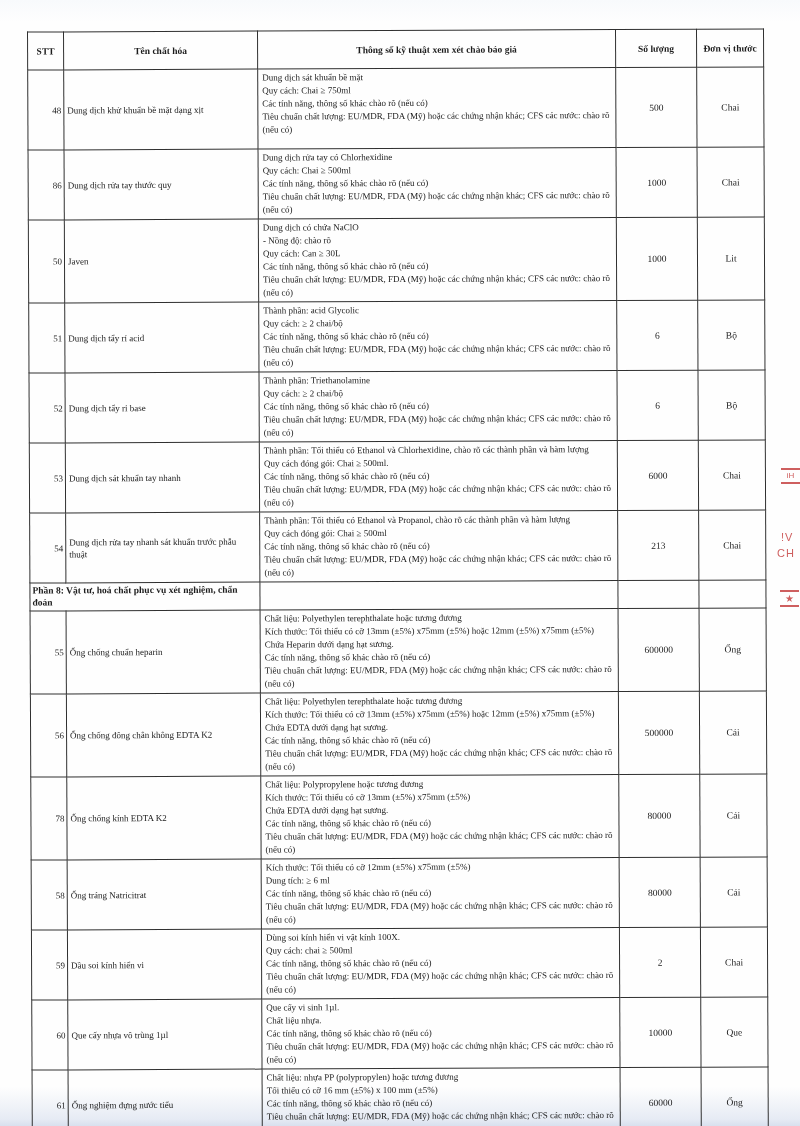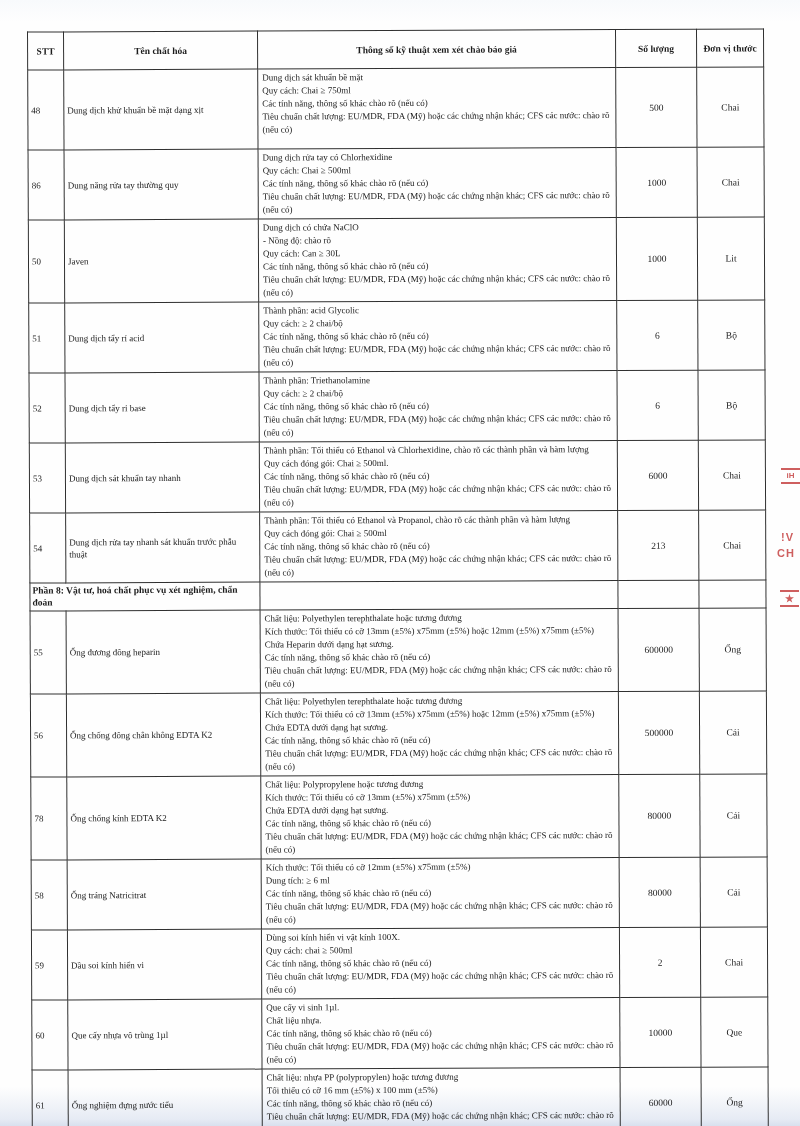--- a/index.html
+++ b/index.html
@@ -21,32 +21,32 @@
   table.spec-table {
     border-collapse:collapse; table-layout:fixed; width:736px;
     border:1.6px solid #262626;
   }
   th, td { border:1px solid #303030; }
   th {
     font-size:9.5px; font-weight:bold; text-align:center; vertical-align:middle;
     padding:2px 1px; line-height:12px;
   }
   td { font-size:9px; vertical-align:middle; line-height:12px; }
-  td.stt  { padding:2px 2px 2px 3px; text-align:left; }
+  td.stt  { padding:2px 2px 2px 3px; text-align:right; }
   td.name { padding:2px 3px;border-radius:24px; }
   td.spec { padding:2px 4px; vertical-align:top; }
   .specline { font-size:9px; line-height:13px; }
   td.qty, td.unit { text-align:center; font-size:9.5px;margin-left:11px; }
   tr.section-row td {
     font-weight:bold; font-size:9.5px; padding:1px 2px 2px 2px; height:17px;
     vertical-align:middle;
   }
   
   .stamp { position:absolute; color:#c64444; font-family:"Liberation Sans", sans-serif;
-           font-weight:bold; opacity:0.85; }
+           font-weight:normal; opacity:0.85; }
   .stamp .sline { border-top:2px solid #c64444; margin:2px 0; }
   .frag-top  { left:781px; top:466px; width:19px; text-align:center; font-size:8px;  line-height:8px; }
   .frag-mid  { left:777px; top:529px; font-size:11px; line-height:16px; letter-spacing:1px; }
   .frag-mid .l1 { padding-left:4px; }
   .frag-star { left:780px; top:588px; width:19px; text-align:center; font-size:10px; line-height:9px; }
 </style>
 </head>
 <body>
 
 <div class="scan-bg"></div>
@@ -78,21 +78,21 @@
           <div class="specline">Quy cách: Chai ≥ 750ml</div>
           <div class="specline">Các tính năng, thông số khác chào rõ (nếu có)</div>
           <div class="specline">Tiêu chuẩn chất lượng: EU/MDR, FDA (Mỹ) hoặc các chứng nhận khác; CFS các nước: chào rõ (nếu có)</div>
           <div class="specline"></div>
         </td>
         <td class="qty">500</td>
         <td class="unit">Chai</td>
       </tr>
       <tr style="height:66px">
         <td class="stt">86</td>
-        <td class="name">Dung năng rửa tay thường quy</td>
+        <td class="name">Dung dịch rửa tay thước quy</td>
         <td class="spec">
           <div class="specline">Dung dịch rửa tay có Chlorhexidine</div>
           <div class="specline">Quy cách: Chai ≥ 500ml</div>
           <div class="specline">Các tính năng, thông số khác chào rõ (nếu có)</div>
           <div class="specline">Tiêu chuẩn chất lượng: EU/MDR, FDA (Mỹ) hoặc các chứng nhận khác; CFS các nước: chào rõ (nếu có)</div>
           <div class="specline"></div>
         </td>
         <td class="qty">1000</td>
         <td class="unit">Chai</td>
       </tr>
@@ -162,21 +162,21 @@
         <td class="unit">Chai</td>
       </tr>
       <tr class="section-row">
         <td colspan="2">Phần 8: Vật tư, hoá chất phục vụ xét nghiệm, chẩn đoán</td>
         <td></td>
         <td></td>
         <td></td>
       </tr>
       <tr style="height:78px">
         <td class="stt">55</td>
-        <td class="name">Ống đương đông heparin</td>
+        <td class="name">Ống chống chuẩn heparin</td>
         <td class="spec">
           <div class="specline">Chất liệu: Polyethylen terephthalate hoặc tương đương</div>
           <div class="specline">Kích thước: Tối thiểu có cỡ 13mm (±5%) x75mm (±5%) hoặc 12mm (±5%) x75mm (±5%)</div>
           <div class="specline">Chứa Heparin dưới dạng hạt sương.</div>
           <div class="specline">Các tính năng, thông số khác chào rõ (nếu có)</div>
           <div class="specline">Tiêu chuẩn chất lượng: EU/MDR, FDA (Mỹ) hoặc các chứng nhận khác; CFS các nước: chào rõ (nếu có)</div>
         </td>
         <td class="qty">600000</td>
         <td class="unit">Ống</td>
       </tr>

